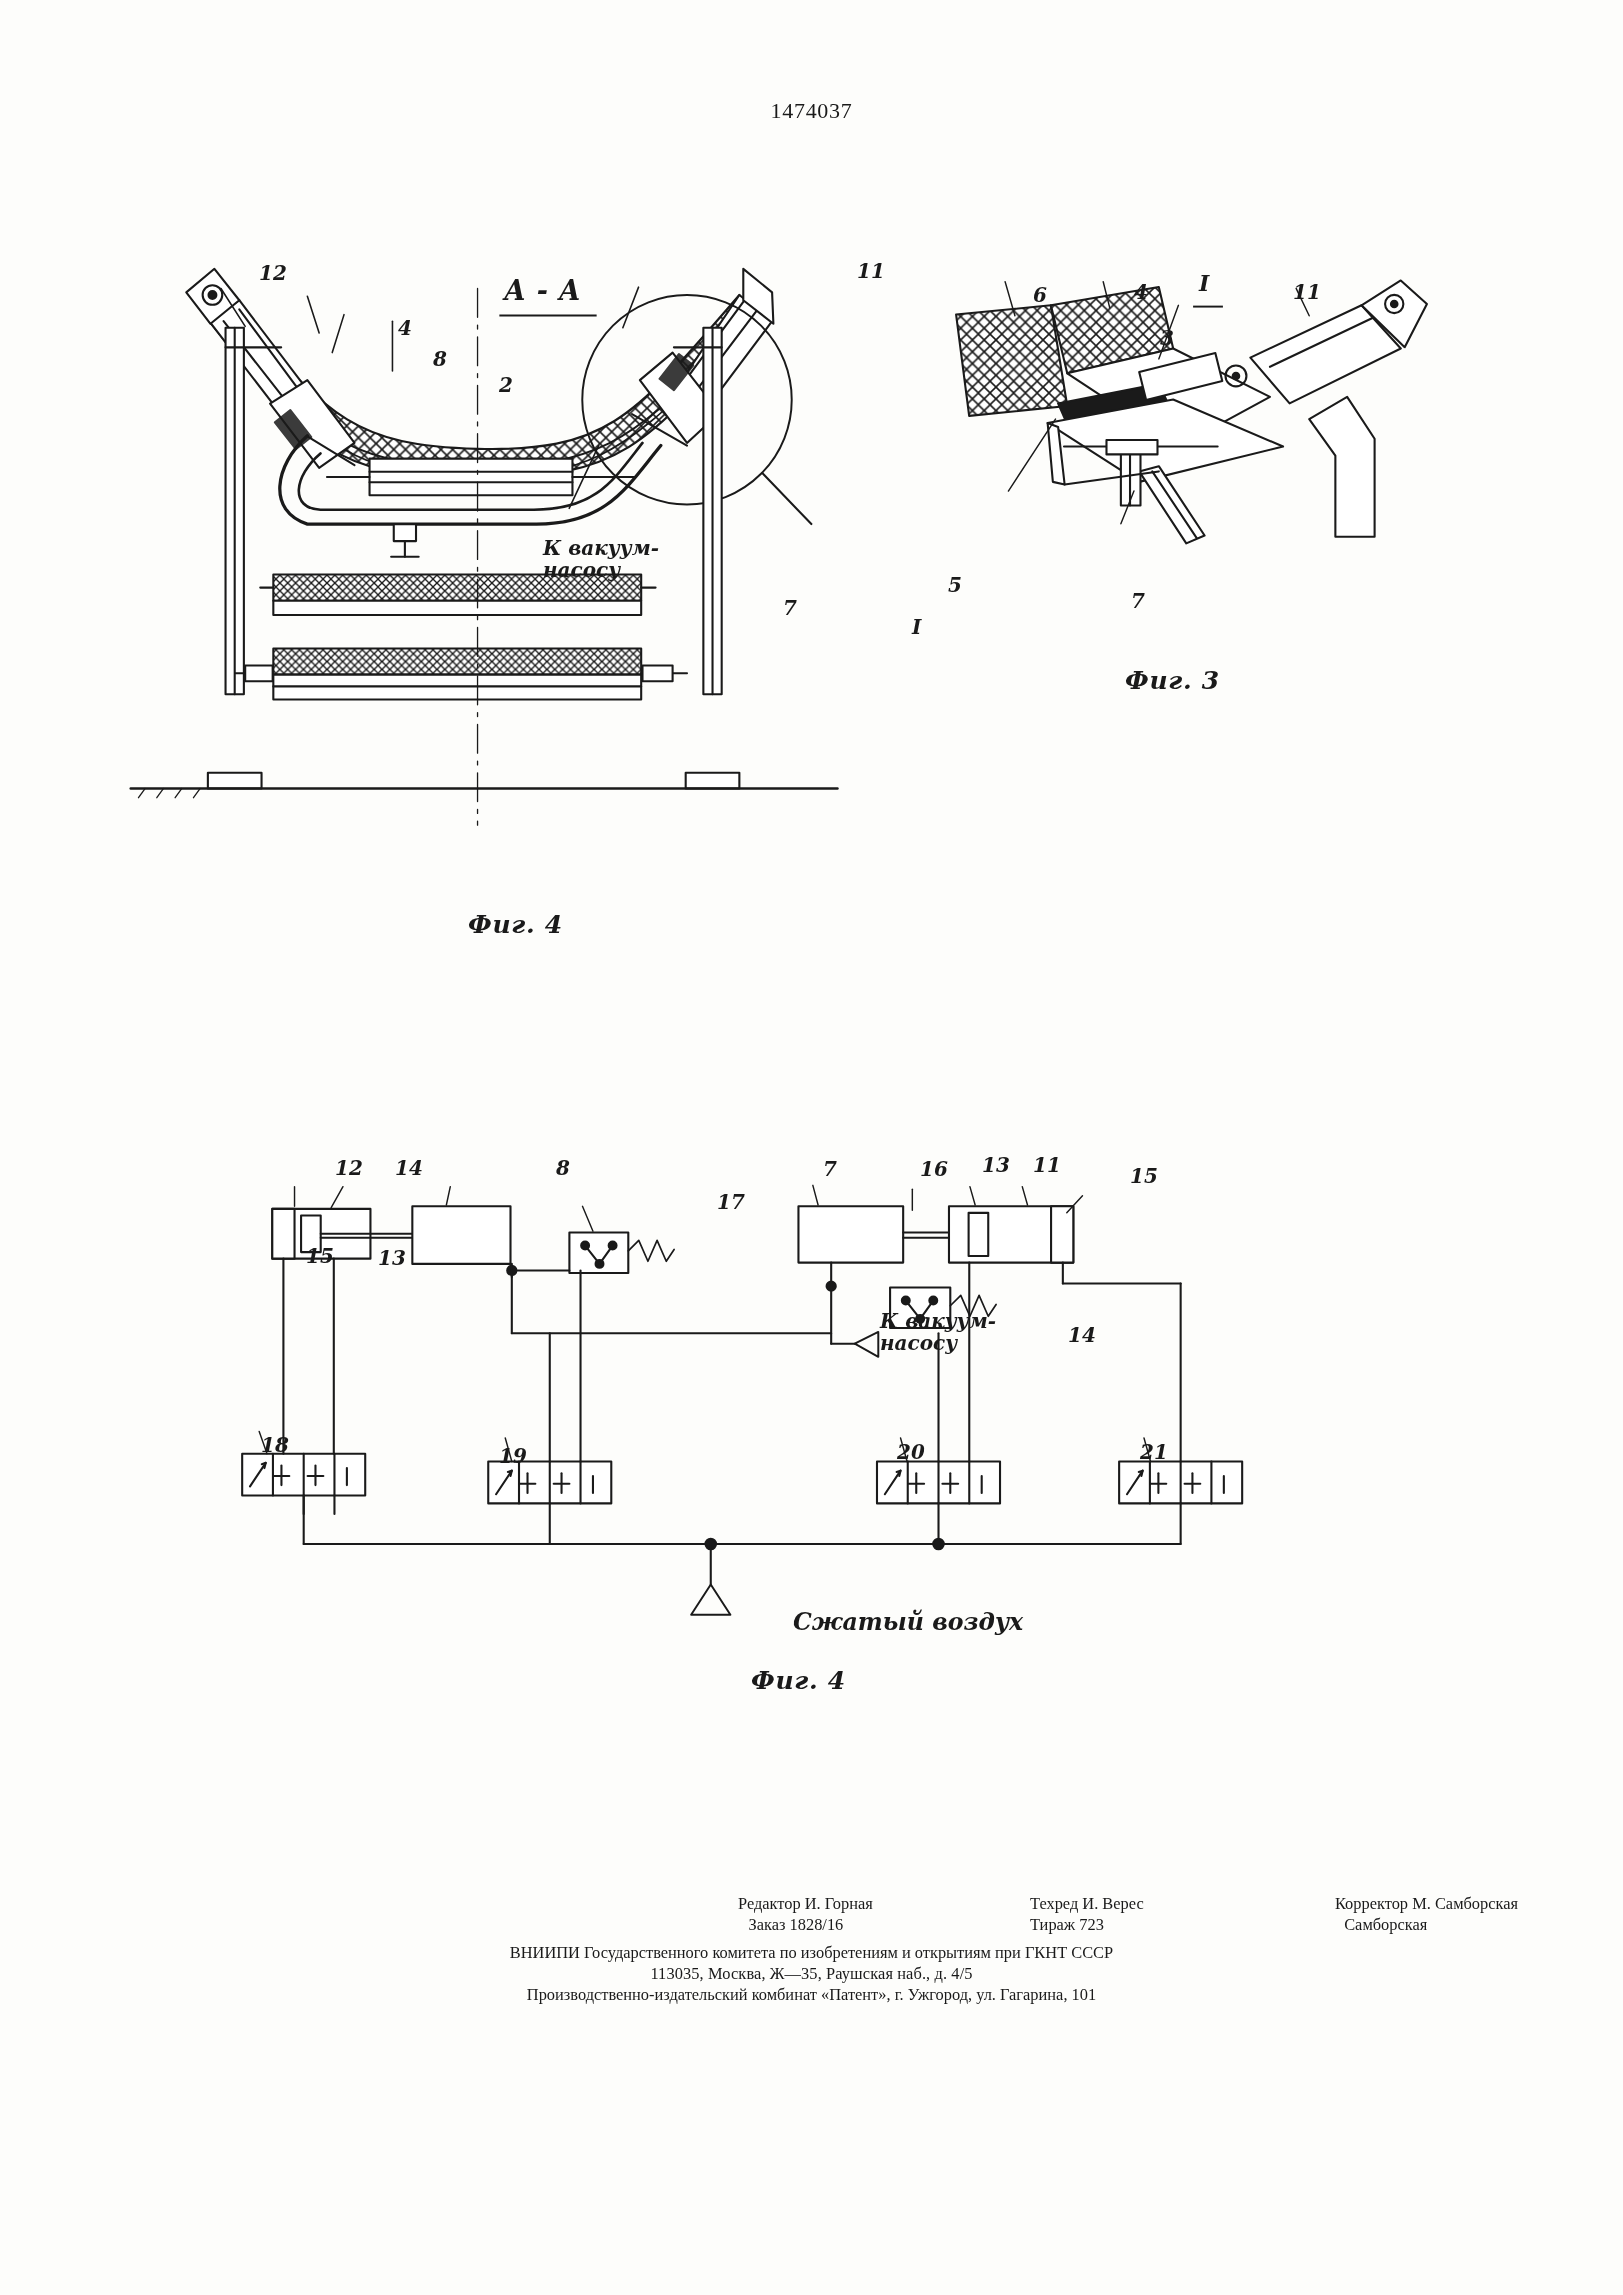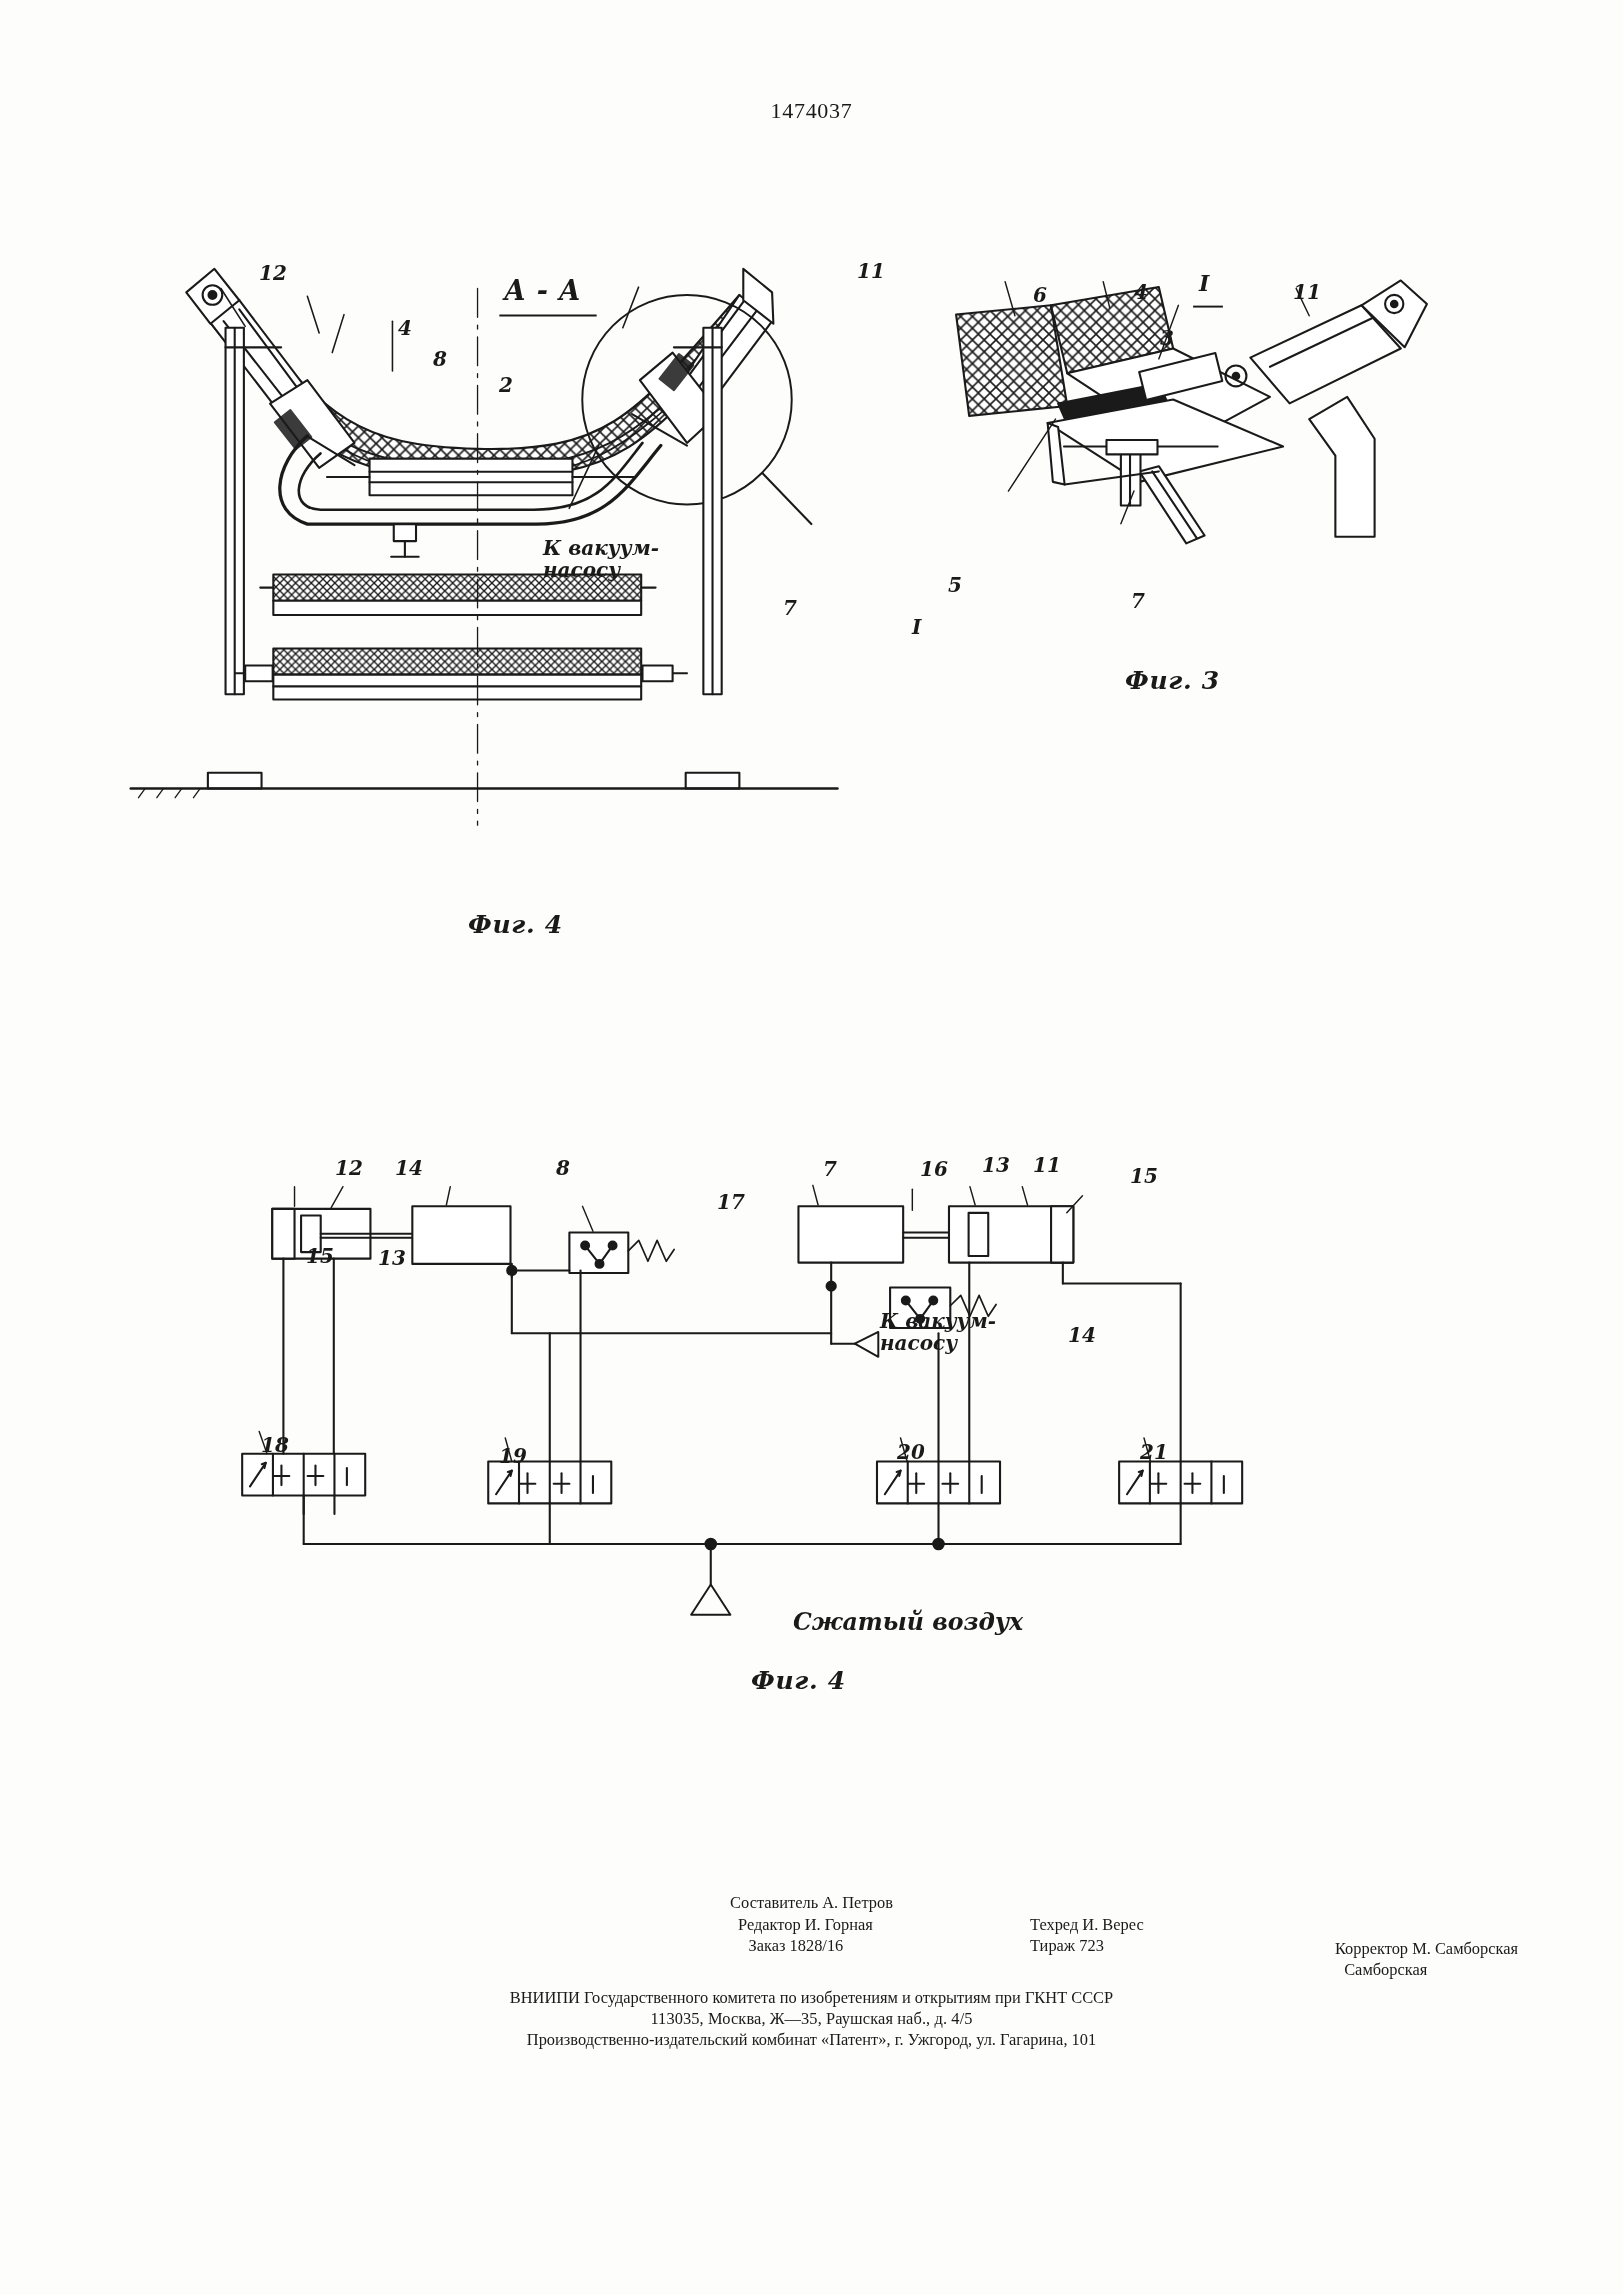--- a/index.html
+++ b/index.html
@@ -492,31 +492,30 @@
   <div class="ref" style="left:1140px; top:1440px;">21</div>
 
   <div class="annot" style="left:880px; top:1310px;">К вакуум-
 насосу</div>
 
   <div class="annot" style="left:793px; top:1610px; font-size:23.6px;">Сжатый воздух</div>
 
   <div class="fig-caption" style="left:751px; top:1666px;">Фиг. 4</div>
 
   <div class="imprint" style="top:1892px;">
-    <div class="line center-block">Составитель А. Петров</div>
     <div class="imprint-row" style="margin-top:1.3px;">
       <div class="col" style="width:262px; text-align:left;">
         <div>Редактор И. Горная</div>
         <div style="padding-left:10.5px;">Заказ 1828/16</div>
       </div>
       <div class="col" style="width:275px; text-align:left;">
         <div>Техред И. Верес</div>
         <div>Тираж 723</div>
       </div>
-      <div class="col" style="width:288px; text-align:left;margin-top:24px;">
+      <div class="col" style="width:288px; text-align:left;">
         <div>Корректор М. Самборская</div>
         <div style="padding-left:9.2px;">Самборская</div>
       </div>
     </div>
     <div class="line" style="margin-top:6.5px;">ВНИИПИ Государственного комитета по изобретениям и открытиям при ГКНТ СССР</div>
     <div class="line small-indent">113035,  Москва,  Ж—35,  Раушская  наб.,  д.  4/5</div>
     <div class="line">Производственно-издательский комбинат «Патент», г. Ужгород, ул. Гагарина, 101</div>
   </div>
 
 </div>

